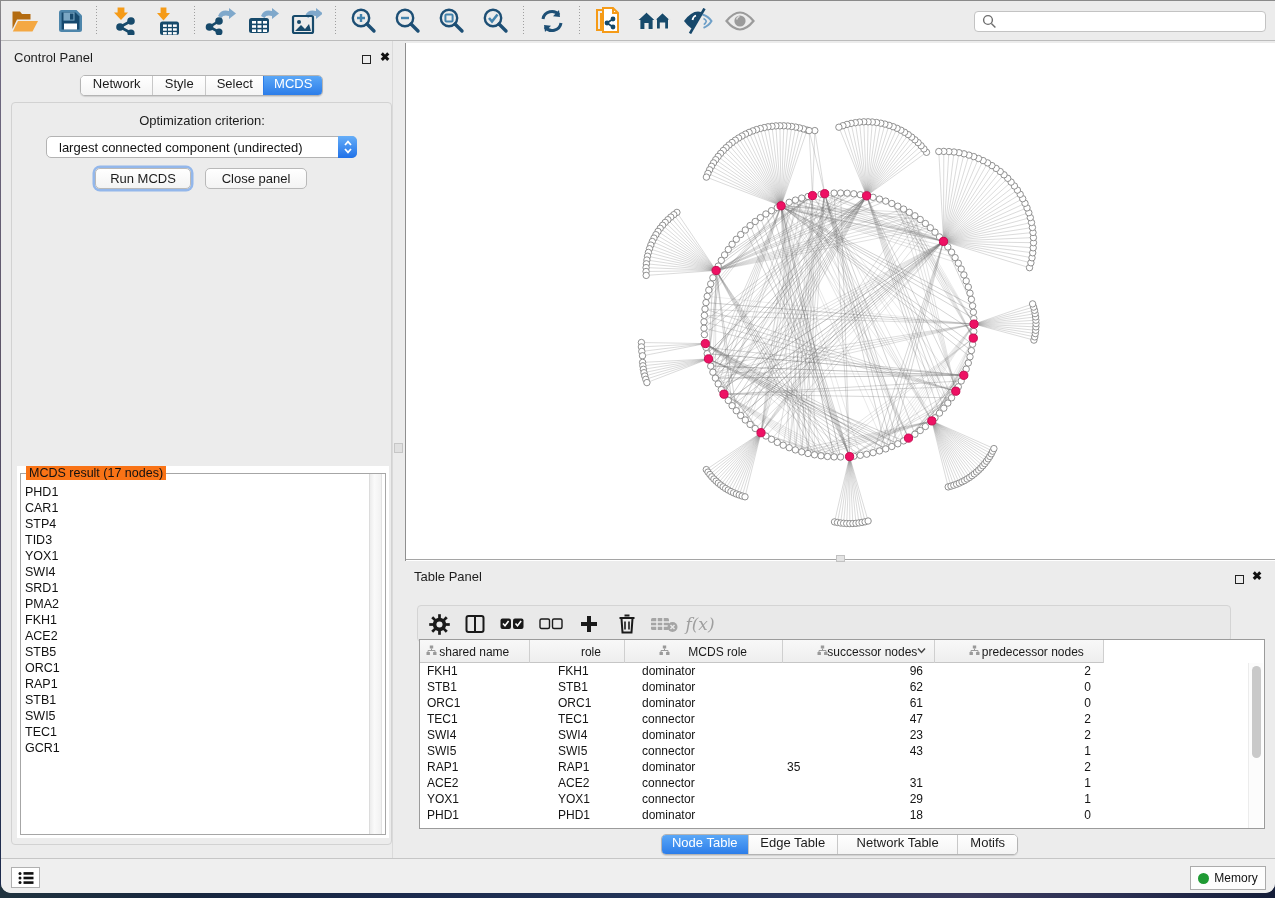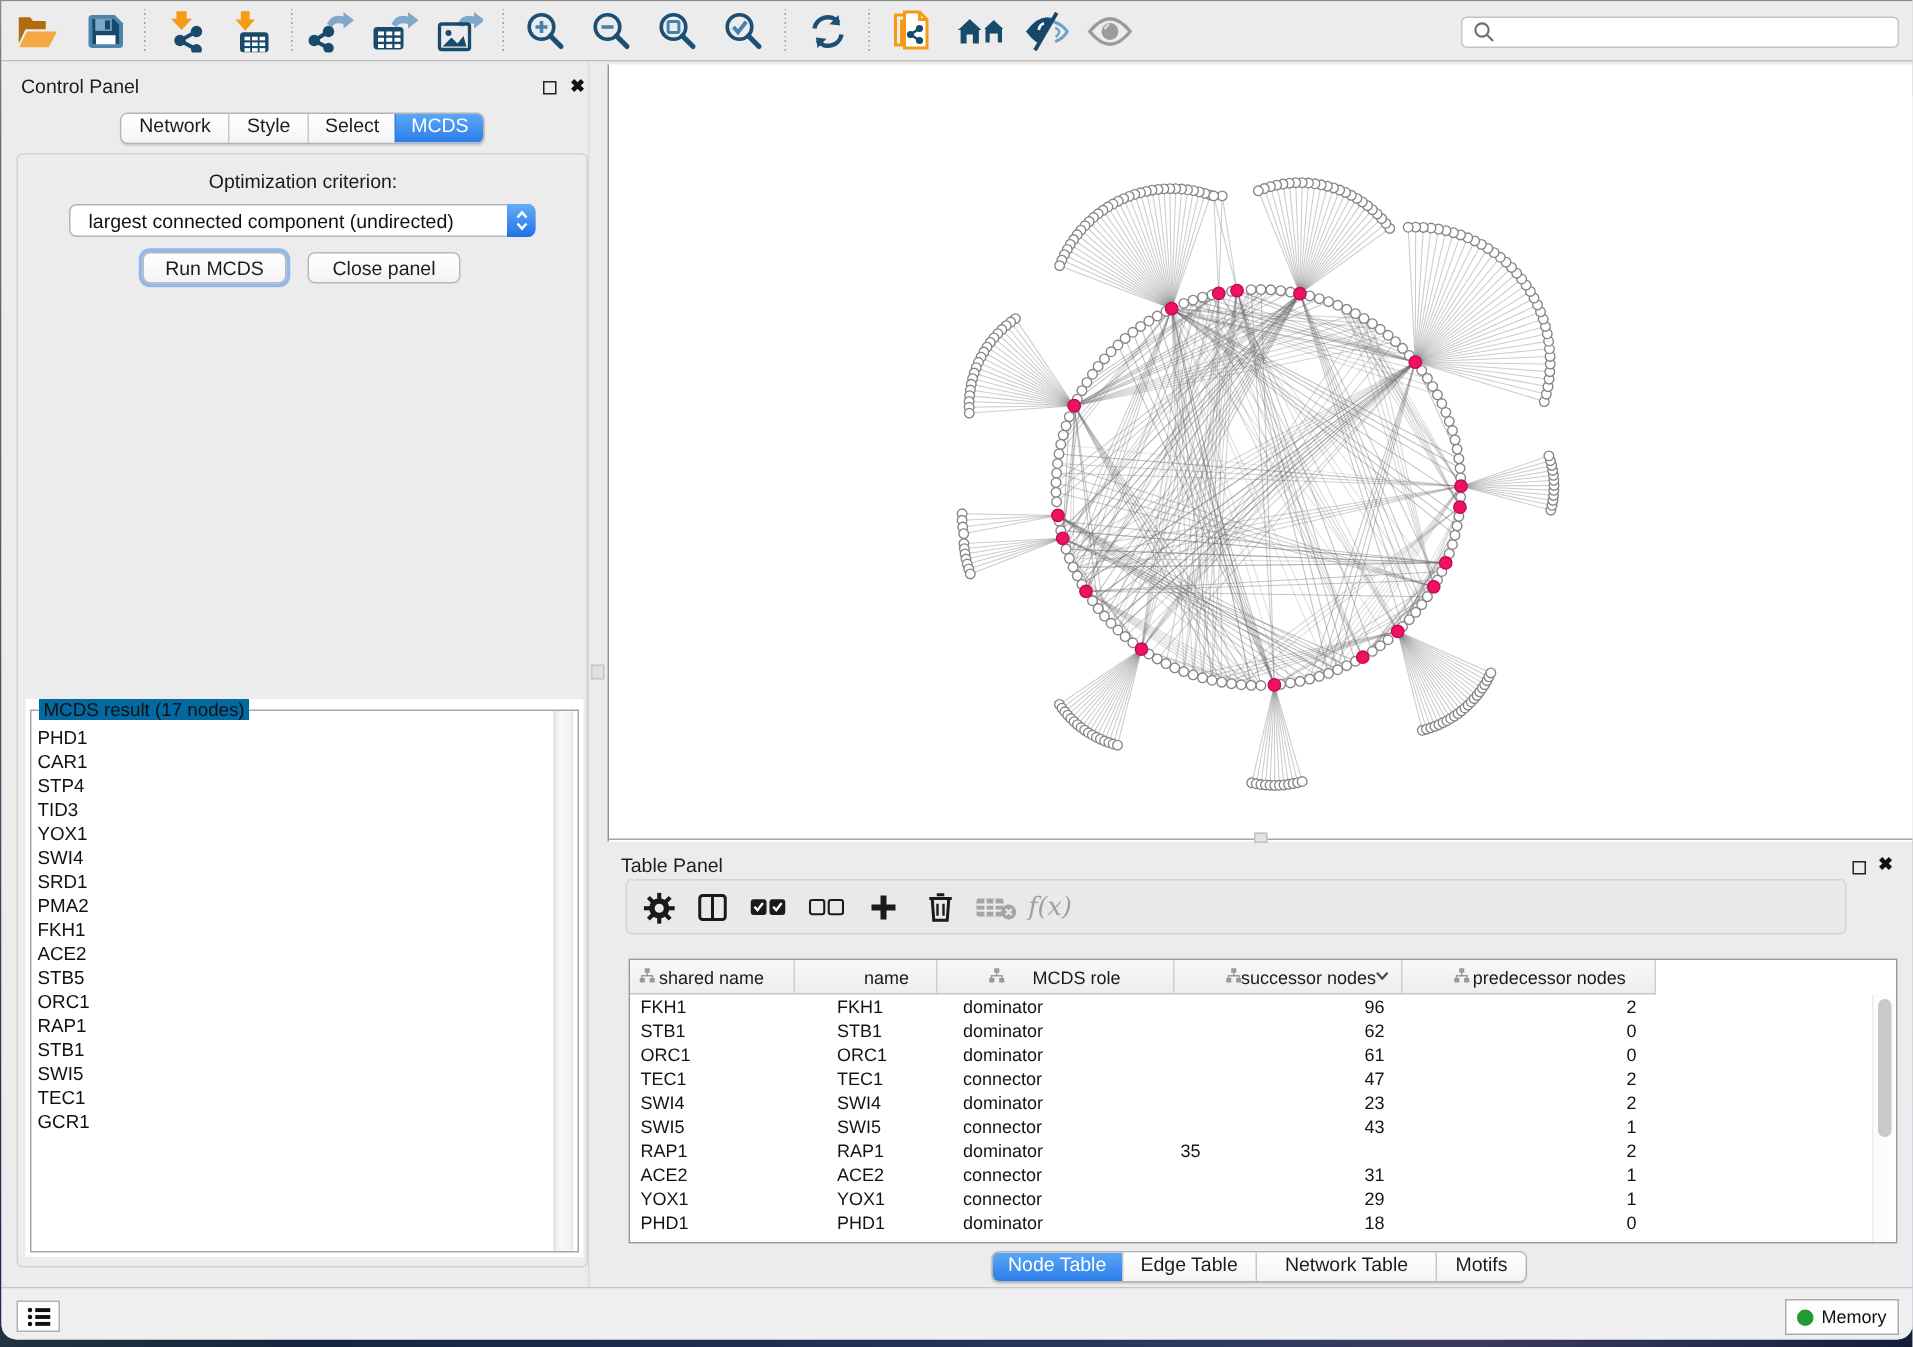--- a/index.html
+++ b/index.html
@@ -36,40 +36,40 @@
   #combo { left:45px; top:95px; width:311px; height:22px; background:#fff; border:1px solid #b3b3b3; border-radius:5px;
     display:flex; align-items:center; }
   #combo-text { padding-left:12px; font-size:13px; color:#111; white-space:nowrap; }
   #combo-cap { position:absolute; right:-1px; top:-1px; width:19px; height:22px; border-radius:0 5px 5px 0;
     background:linear-gradient(#66aef8,#2071e8); display:flex; flex-direction:column; align-items:center; justify-content:center; }
   .btn { position:absolute; height:21px; background:linear-gradient(#ffffff,#f3f3f3); border:1px solid #b9b9b9; border-radius:5px;
     font-size:13px; color:#1c1c1c; display:flex; align-items:center; justify-content:center; }
   .focus-ring { box-shadow:0 0 0 2.5px rgba(125,170,235,0.8); }
   #result-panel { left:16px; top:466px; width:372px; height:372px; background:#fff; }
   #result-border { position:absolute; left:3px; top:7px; width:366px; height:362px; border:1px solid #a6a6a6; }
-  #result-label { position:absolute; left:9px; top:0; background:#0369a1; padding:0 3px; font-size:12.5px; color:#111; }
+  #result-label { position:absolute; left:9px; top:0; background:#f97316; padding:0 3px; font-size:12.5px; color:#111; }
   #result-list { position:absolute; left:4px; top:18px; width:348px; height:354px; overflow:hidden; }
   .list-item { height:16px; line-height:16px; font-size:12.5px; color:#111; padding-left:4px; }
   #result-scroll { position:absolute; right:7px; top:8px; width:13px; height:360px;
     background:linear-gradient(90deg,#ececec,#fafafa 40%,#f1f1f1); border-left:1px solid #dcdcdc; border-right:1px solid #e2e2e2; }
   
   #vsplit { left:393px; top:41px; width:12px; height:817px; background:#ececec; }
   #vsplit-handle { position:absolute; left:1px; top:402px; width:9px; height:10px; background:#e0e0e0;
     border:1px solid #c6c6c6; }
   
   #net-frame { left:405px; top:43px; width:870px; height:518px; border-left:1px solid #8f8f8f; background:#fff; }
   #net-titlebar { position:absolute; left:0; top:0; width:870px; height:20px;
     background:linear-gradient(#f7f7f7,#dcdcdc); border-bottom:1px solid #9e9e9e; }
   .light { position:absolute; top:4px; width:12px; height:12px; border-radius:50%; }
   #net-title { position:absolute; left:353px; top:2px; width:300px; text-align:center; font-size:13px; color:#2b2b2b; }
   #net-canvas { position:absolute; left:0; top:21px; width:870px; height:496px; background:#fff; border-bottom:1px solid #a5a5a5; }
   #hsplit-handle { position:absolute; left:430px; top:512px; width:9px; height:7px; background:#e3e3e3; border:1px solid #c2c2c2; }
   
   #table-panel { left:405px; top:562px; width:870px; height:296px; background:#ececec; }
-  #tp-toolbar { position:absolute; left:12px; top:24px; width:814px; height:37px; background:#e9e9e9;
+  #tp-toolbar { position:absolute; left:12px; top:43px; width:814px; height:37px; background:#e9e9e9;
     border:1px solid #d4d4d4; border-radius:4px; }
   .tp-icon { position:absolute; top:4px; width:30px; height:28px; display:flex; align-items:center; justify-content:center; }
   #node-table { position:absolute; left:14px; top:77px; width:846px; height:190px; background:#fff; border:1px solid #9b9b9b; }
   #table-header { position:absolute; left:0; top:0; height:23px; display:flex;
     background:linear-gradient(#f8f8f8,#eee); border-bottom:1px solid #c6c6c6;gap:28px; }
   .th { position:relative; height:23px; display:flex; align-items:center; border-right:1px solid #cfcfcf; }
   .th-label { position:absolute; left:0; right:0; text-align:center; font-size:12px; color:#1a1a1a; }
   .th-orgicon { position:absolute; left:6px; top:5px; }
   .th-chev { position:absolute; right:8px; top:7px; }
   .tr { position:absolute; left:0; height:16px; width:100%; }
@@ -1186,21 +1186,21 @@
           <div class="th" style="width: 131px;">
             <svg width="11" height="11" viewBox="0 0 11 11" class="th-orgicon">
               <rect x="3.8" y="0.5" width="3.4" height="3" fill="#9a9a9a"></rect>
               <path d="M5.5 3.5 V5.5 M2 7 V5.5 H9 V7" stroke="#9a9a9a" stroke-width="1" fill="none"></path>
               <rect x="0.5" y="7" width="3.4" height="3" fill="#9a9a9a"></rect>
               <rect x="7.1" y="7" width="3.4" height="3" fill="#9a9a9a"></rect>
             </svg>
             <span class="th-label">shared name</span>
           </div>
           <div class="th" style="width: 81px;">
-            <span class="th-label">name</span>
+            <span class="th-label">role</span>
           </div>
           <div class="th" style="width: 155px;">
             <svg width="11" height="11" viewBox="0 0 11 11" class="th-orgicon">
               <rect x="3.8" y="0.5" width="3.4" height="3" fill="#9a9a9a"></rect>
               <path d="M5.5 3.5 V5.5 M2 7 V5.5 H9 V7" stroke="#9a9a9a" stroke-width="1" fill="none"></path>
               <rect x="0.5" y="7" width="3.4" height="3" fill="#9a9a9a"></rect>
               <rect x="7.1" y="7" width="3.4" height="3" fill="#9a9a9a"></rect>
             </svg>
             <span class="th-label">MCDS role</span>
           </div>

